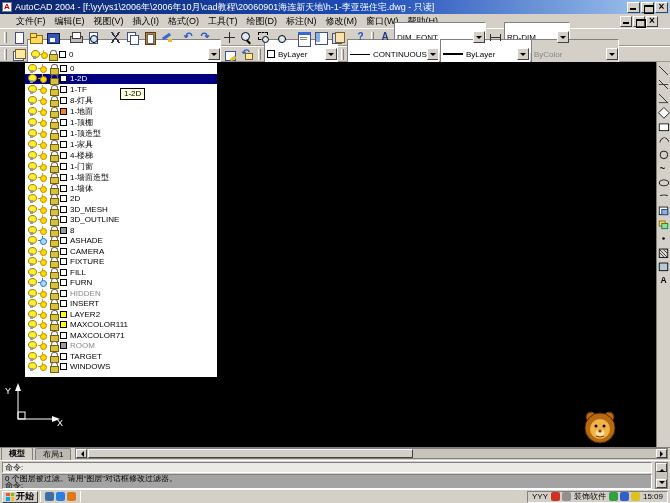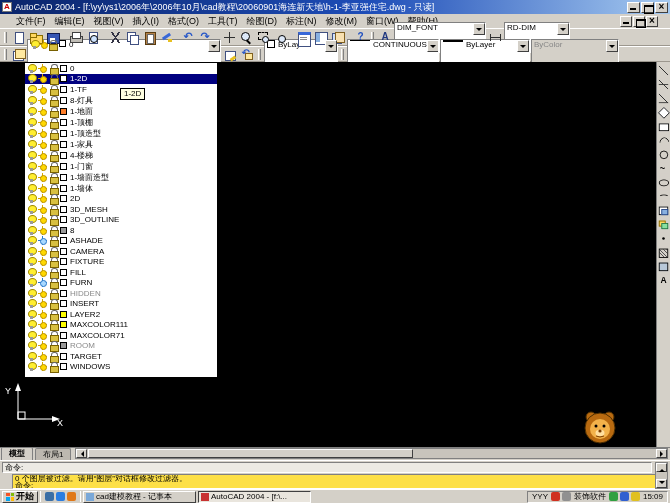--- a/index.html
+++ b/index.html
@@ -26,21 +26,21 @@
   .mdi{margin-left:auto;display:flex;gap:1px}
   .mdi .wbtn{width:12px;height:11px}
 
   
   .tb{display:flex;align-items:center;background:#d4d0c8;border-top:1px solid #fff;border-bottom:1px solid #9c978e;padding:0 2px;gap:1px}
   .tb1{height:18px}.tb2{height:16px}
   .iconrow{display:flex;align-items:center;gap:1px}
   .grip{width:3px;height:11px;border-left:1px solid #fff;border-right:1px solid #808080;margin:0 2px;flex:0 0 auto}
   .tbtn{width:16px;height:15px;display:flex;align-items:center;justify-content:center;flex:0 0 auto}
   .sep{width:5px;flex:0 0 auto}
-  .combo{display:flex;align-items:flex-start;height:31px;background:#fff;border:1px solid;border-color:#808080 #fff #fff #808080;
+  .combo{display:flex;align-items:center;height:31px;background:#fff;border:1px solid;border-color:#808080 #fff #fff #808080;
     font-size:8px;padding-left:2px;flex:0 0 auto;white-space:nowrap;overflow:hidden}
   .combo .arr{margin-left:auto;width:12px;height:12px;background:#d4d0c8;border:1px solid;border-color:#fff #404040 #404040 #fff;position:relative;flex:0 0 auto}
   .combo .arr::before{content:"";position:absolute;left:2px;top:4px;border:3px solid transparent;border-top-color:#000}
   .combo.disabled{background:#d4d0c8;color:#878787}
   .line-sample{width:20px;height:1px;background:#000;margin-right:3px;flex:0 0 auto}
   .line-sample.thick{height:2px}
   .color-chip{width:8px;height:8px;border:1px solid #000;background:#fff;margin-right:3px;flex:0 0 auto}
 
   
   .shp{position:relative;width:11px;height:11px;flex:0 0 auto;display:inline-block}
@@ -138,21 +138,21 @@
   .hs-thumb{position:absolute;left:12px;top:0;width:55%;height:9px;background:#d4d0c8;border:1px solid;border-color:#fff #404040 #404040 #fff}
   .hs-btn{position:absolute;top:0;width:11px;height:9px;background:#d4d0c8;border:1px solid;border-color:#fff #404040 #404040 #fff}
   .hs-btn.left{left:0}.hs-btn.right{right:0}
   .hs-btn::before{content:"";position:absolute;top:1px;border:3px solid transparent}
   .hs-btn.left::before{left:1px;border-right-color:#000}
   .hs-btn.right::before{left:3px;border-left-color:#000}
 
   
   .cmdwin{position:absolute;top:460px;left:0;width:670px;height:29px;background:#d4d0c8;border-top:1px solid #fff}
   .cmd-history{position:absolute;left:2px;top:1px;width:650px;height:11px;background:#eceae4;border:1px solid;border-color:#808080 #fff #fff #808080;font-size:8px;line-height:9px;padding:0 2px;overflow:hidden;white-space:nowrap}
-  .cmd-input{position:absolute;left:12px;top:13px;width:650px;height:15px;background:#fde047;border:1px solid;border-color:#808080 #fff #fff #808080;font-size:8px;line-height:6.5px;padding:1px 2px 0;overflow:hidden;white-space:nowrap}
+  .cmd-input{position:absolute;left:2px;top:13px;width:650px;height:15px;background:#a3a3a3;border:1px solid;border-color:#808080 #fff #fff #808080;font-size:8px;line-height:6.5px;padding:1px 2px 0;overflow:hidden;white-space:nowrap}
   .cmd-sb{position:absolute;right:2px;top:1px;width:13px;height:27px;background:#c8c4bc;border:1px solid #808080}
   .sb-btn{position:absolute;left:0;width:11px;height:9px;background:#d4d0c8;border:1px solid;border-color:#fff #404040 #404040 #fff}
   .sb-up{top:0}.sb-down{bottom:0}
   .sb-btn::before{content:"";position:absolute;left:2px;border:3px solid transparent}
   .sb-up::before{top:2px;border-bottom-color:#000}
   .sb-down::before{top:1px;border-top-color:#000}
 
   
   .taskbar{position:absolute;bottom:0;left:0;width:670px;height:14px;background:#d4d0c8;border-top:1px solid #fff;display:flex;align-items:center;gap:2px;padding:0 2px}
   .startbtn{height:12px;display:flex;align-items:center;gap:2px;padding:0 3px;border:1px solid;border-color:#fff #404040 #404040 #fff;font-weight:bold;font-size:9px;flex:0 0 auto}
@@ -649,30 +649,20 @@
       </span>
       <span>开始</span>
     </span>
     <span class="tb-sep"></span>
     <span class="ql">
         <span class="ql-icon" style="background: rgb(58, 110, 165);"></span>
         <span class="ql-icon" style="background: rgb(42, 125, 225);"></span>
         <span class="ql-icon" style="background: rgb(224, 120, 24);"></span>
       </span>
     <span class="tb-sep"></span>
-    <span class="tasks">
-        <span class="taskbtn">
-          <span class="task-ico" style="background: rgb(122, 168, 216);"></span>
-          <span class="task-label">cad建模教程 - 记事本</span>
-        </span>
-        <span class="taskbtn active">
-          <span class="task-ico" style="background: rgb(200, 50, 50);"></span>
-          <span class="task-label">AutoCAD 2004 - [f:\...</span>
-        </span>
-      </span>
     <span class="tray">
       <span>YYY</span>
       <span class="iconrow" style="gap:2px">
           <span class="tray-ico" style="background: rgb(208, 48, 32);"></span>
           <span class="tray-ico" style="background: rgb(144, 144, 144);"></span>
         </span>
       <span>装饰软件</span>
       <span class="iconrow" style="gap:2px">
           <span class="tray-ico" style="background: rgb(48, 160, 64);"></span>
           <span class="tray-ico" style="background: rgb(48, 96, 208);"></span>

